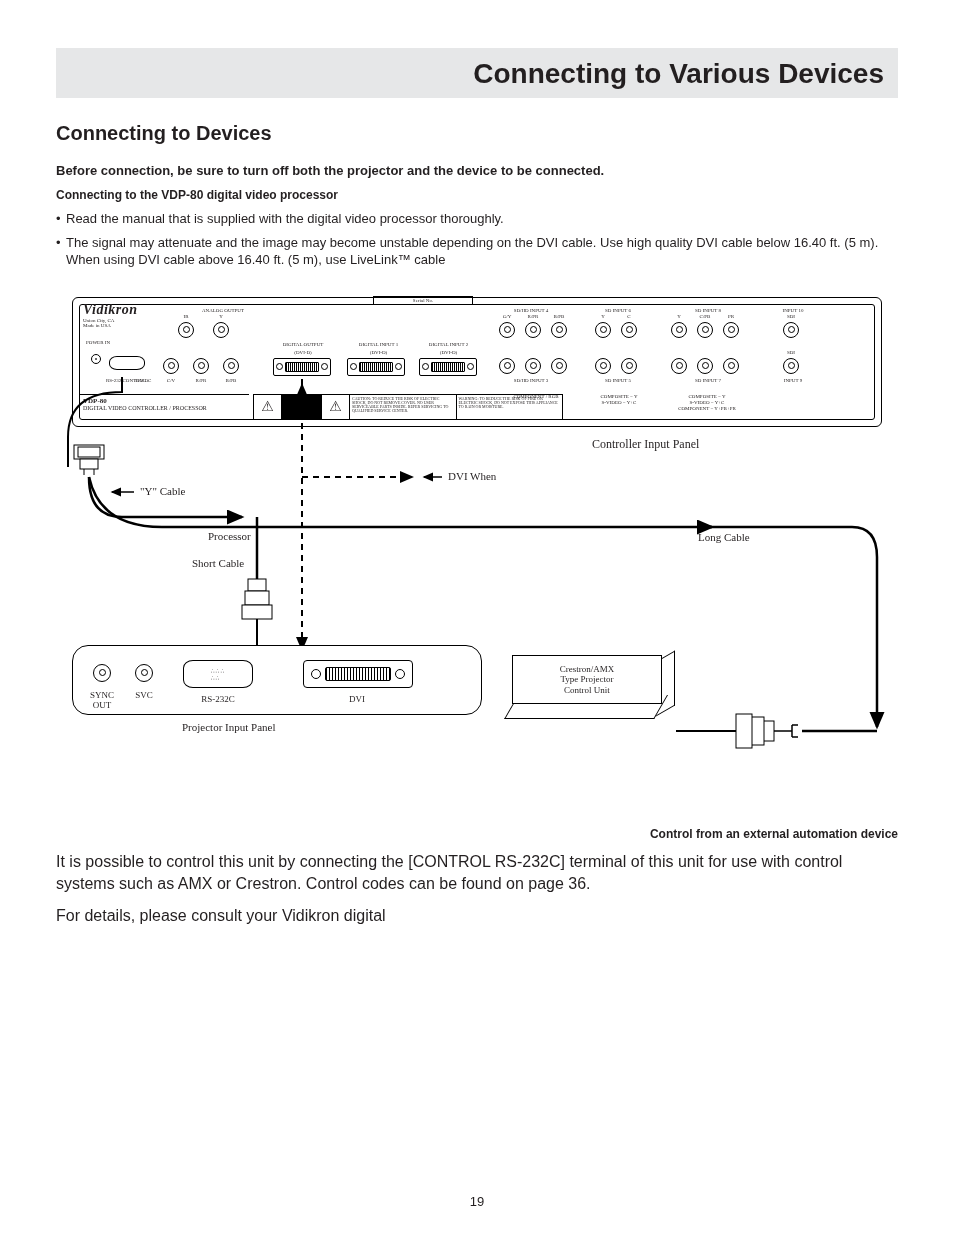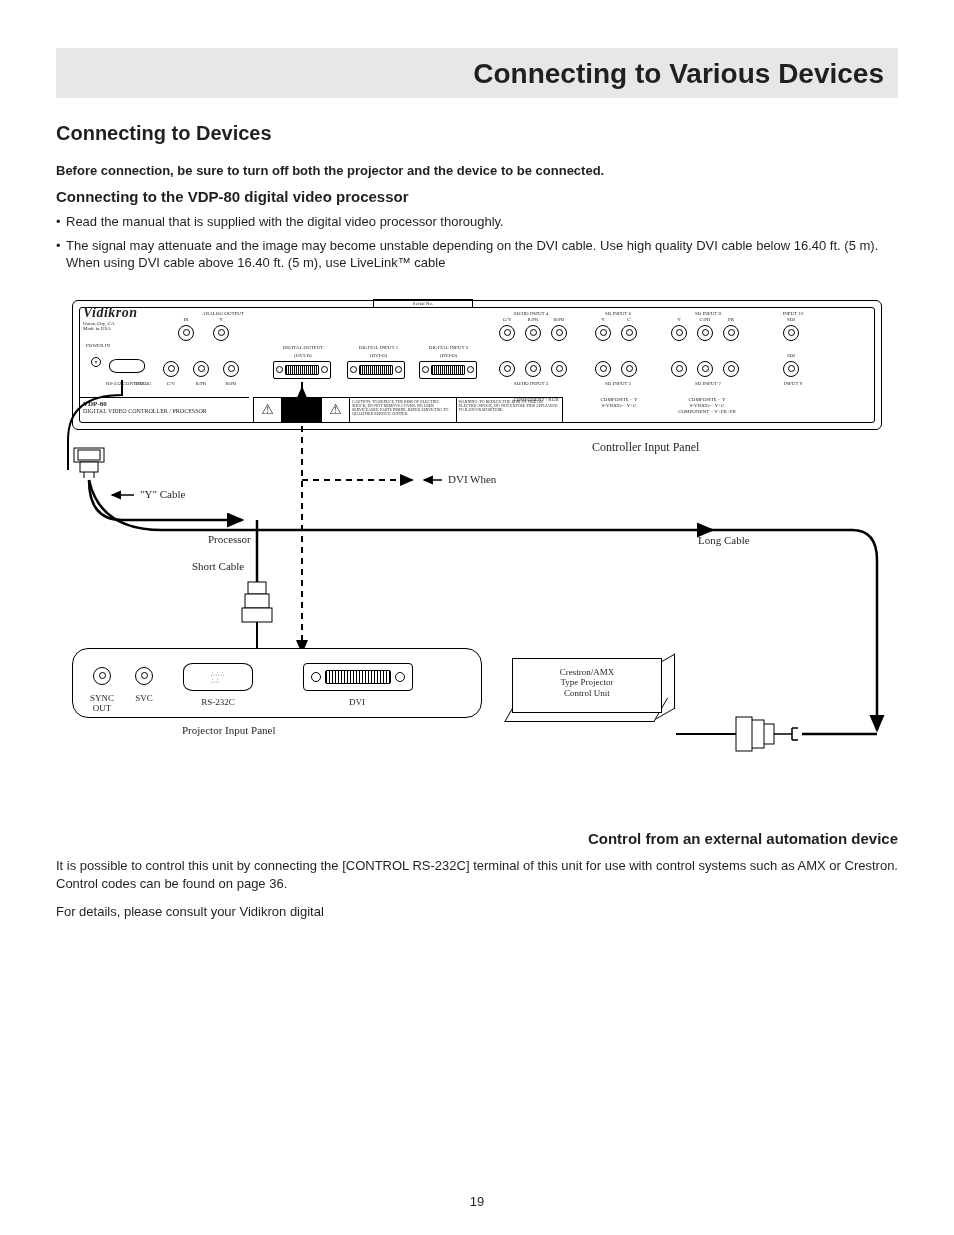--- a/index.html
+++ b/index.html
@@ -27,21 +27,21 @@
     font-size: 20px;
     font-weight: 700;
     margin-bottom: 18px;
   }
   .warn {
     font-size: 13px;
     font-weight: 700;
     margin-bottom: 10px;
   }
   h3 {
-    font-size: 15px;
+    font-size: 12px;
     font-weight: 700;
     margin-bottom: 8px;
   }
   .bullets { margin-bottom: 28px; }
   .bullets .row {
     font-size: 13px;
     line-height: 1.35;
     margin-bottom: 6px;
     display: flex;
   }
@@ -123,37 +123,37 @@
   .proj-rca::after{content:"";width:5px;height:5px;border:1px solid #000;border-radius:50%;}
   .proj-dsub{position:absolute;width:70px;height:28px;border:1.5px solid #000;border-radius:10px/8px;display:flex;align-items:center;justify-content:center;}
   .proj-dsub span{font-size:6px;letter-spacing:1px;}
   .proj-dvi{position:absolute;width:110px;height:28px;border:1.5px solid #000;border-radius:4px;display:flex;align-items:center;justify-content:center;gap:4px;}
   .proj-dvi::before,.proj-dvi::after{content:"";width:8px;height:8px;border:1px solid #000;border-radius:50%;}
   .proj-dvi span{width:66px;height:14px;border:1px solid #000;border-radius:2px;
     background:repeating-linear-gradient(90deg,#000 0 1px,#fff 1px 3px),repeating-linear-gradient(0deg,#000 0 1px,#fff 1px 3px);}
   .proj-lbl{position:absolute;font-size:9px;text-align:center;}
 
   .automation{
-    position:absolute;left:450px;top:358px;width:150px;height:55px;
+    position:absolute;left:450px;top:358px;width:150px;height:49px;
     border:1.5px solid #000;background:#fff;
   }
   .automation-shadow{
     position:absolute;left:456px;top:398px;width:150px;height:24px;
     background:#fff;border:1.5px solid #000;border-top:none;
     transform:skewX(-30deg);transform-origin:top left;
   }
   .automation-side{
     position:absolute;left:593px;top:365px;width:20px;height:55px;
     background:#fff;border:1.5px solid #000;border-left:none;
     transform:skewY(-30deg);transform-origin:top left;
   }
   .automation div{font-size:9px;text-align:center;padding-top:8px;line-height:1.2;}
 
   h3.sec2{margin-top:20px;margin-bottom:10px;text-align:right;}
-  p.body{font-size:13px;line-height:1.4;margin-bottom:10px;}
+  p.body{font-size:16px;line-height:1.4;margin-bottom:10px;}
 
   .pagenum{position:absolute;left:0;right:0;bottom:26px;text-align:center;font-size:13px;}
 </style>
 </head>
 <body>
 
 <div class="titlebar">
   <h1>Connecting to Various Devices</h1>
 </div>
 

